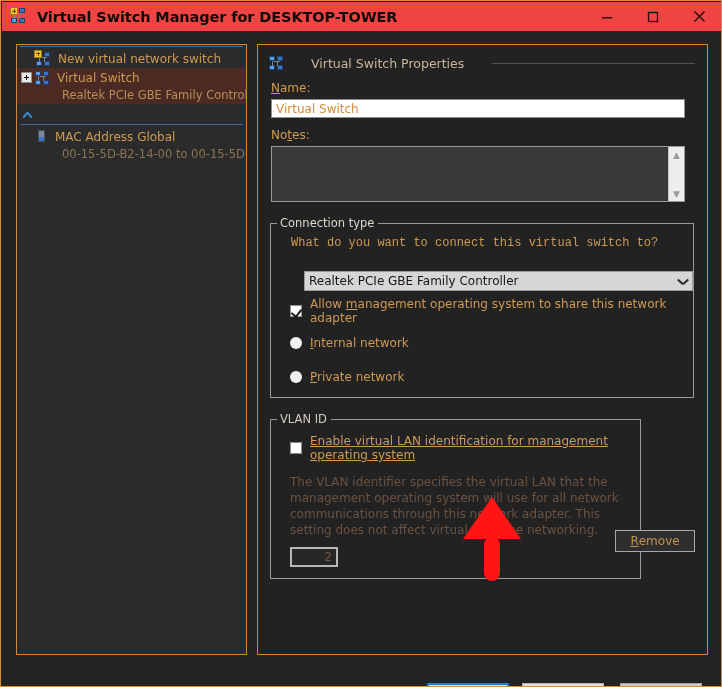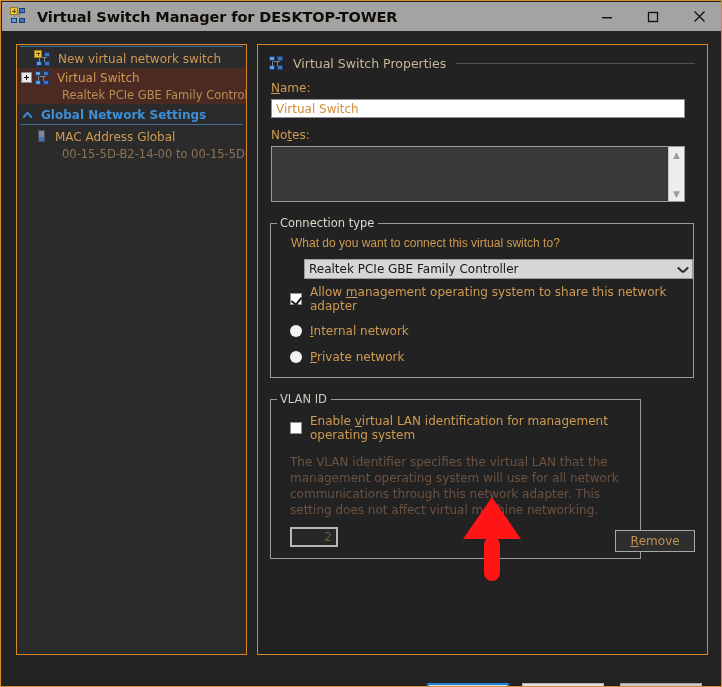--- a/index.html
+++ b/index.html
@@ -18,21 +18,21 @@
     background: #232323;
     border: 1px solid #d98c33;
     overflow: hidden;
   }
   
   #titlebar {
     position: absolute;
     left: 1px; top: 1px;
     width: 720px;
     height: 29px;
-    background: #a3a3a3;
+    background: #ef4444;
     display: flex;
     align-items: center;
   }
   #title-icon {
     width: 17px; height: 17px;
     margin-left: 9px;
     position: relative;
     flex: 0 0 auto;
   }
   #title-text {
@@ -213,20 +213,21 @@
     left: 4px; top: 8px;
     width: 5px; height: 4px;
     background: #3a76c4;
   }
 
   
   .ph-header {
     display: flex;
     align-items: center;
     margin: 10px 0 0 10px;
+    gap: 18px;
   }
   .ph-header .ph-label {
     color: #c6b79a;
     font-size: 12.5px;
     margin-left: 8px;
     white-space: nowrap;
     font-family: "DejaVu Sans", sans-serif;
   }
   .ph-rule {
     flex: 1 1 auto;
@@ -306,22 +307,22 @@
     font-size: 11.5px;
     padding: 0 4px 0 3px;
     margin-left: 6px;
     font-family: "DejaVu Sans", sans-serif;
   }
   #group-vlan legend { color: #cfc9bd; }
   .group-inner { padding: 2px 0 11px 0; }
   .q-text {
     color: #cf9a52;
     font-size: 12px;
-    margin: 4px 0 9px 20px;
-    font-family: Liberation Sans, sans-serif;
+    margin: 4px 0 21px 20px;
+    font-family: Liberation Mono, monospace;
   }
   .radio-row, .check-row {
     display: flex;
     align-items: center;
     margin-left: 19px;
     min-height: 18px;
   }
   .radio {
     width: 12px; height: 12px;
     border-radius: 50%;
@@ -393,21 +394,21 @@
   .checkbox.on:after {
     content: "";
     position: absolute;
     left: 2px; top: 1px;
     width: 5px; height: 8px;
     border-right: 2px solid #1d1d1d;
     border-bottom: 2px solid #1d1d1d;
     transform: rotate(38deg);
   }
   .check-row.indent { }
-  #group-vlan .opt-label { color: #cf9a52; }
+  #group-vlan .opt-label { color: #cf9a52; text-decoration: underline; }
   .vlan-desc {
     color: #6b5240;
     font-size: 12px;
     line-height: 16px;
     margin: 12px 19px 8px 19px;
     font-family: "DejaVu Sans", sans-serif;
   }
   #vlan-id-input {
     margin-left: 19px;
     width: 48px;
@@ -555,21 +556,20 @@
           <span class="wire" style="left:6px; top:6px; width:6px; height:1px;"></span>
           <span class="wire" style="left:9px; top:6px; width:1px; height:5px;"></span>
           <span class="wire" style="left:4px; top:6px; width:1px; height:5px;"></span>
         </span>
         <span class="tree-label">Virtual Switch</span>
       </div>
       <div class="tree-sub selected">Realtek PCIe GBE Family Controller</div>
 
       <div class="tree-section">
         <span class="chev"></span>
-        <span class="sec-label">Global Network Settings</span>
       </div>
       <div class="sec-rule"></div>
 
       <div class="tree-row indent-18">
         <span class="mac-icon">
           <span class="body"></span>
           <span class="cap"></span>
         </span>
         <span class="tree-label">MAC Address Global</span>
       </div>
@@ -620,21 +620,21 @@
           <div class="check-row indent">
             <span class="checkbox on"></span>
             <span class="opt-label">Allow <u>m</u>anagement operating system to share this network adapter</span>
           </div>
 
           <div class="radio-row" style="margin-top:9px;">
             <span class="radio"></span>
             <span class="opt-label"><u>I</u>nternal network</span>
           </div>
 
-          <div class="radio-row" style="margin-top:8px;">
+          <div class="radio-row" style="margin-top:16px;">
             <span class="radio"></span>
             <span class="opt-label"><u>P</u>rivate network</span>
           </div>
         </div>
       </fieldset>
 
       <fieldset class="group" id="group-vlan">
         <legend>VLAN ID</legend>
         <div class="group-inner">
           <div class="check-row" style="margin-top:6px;">

